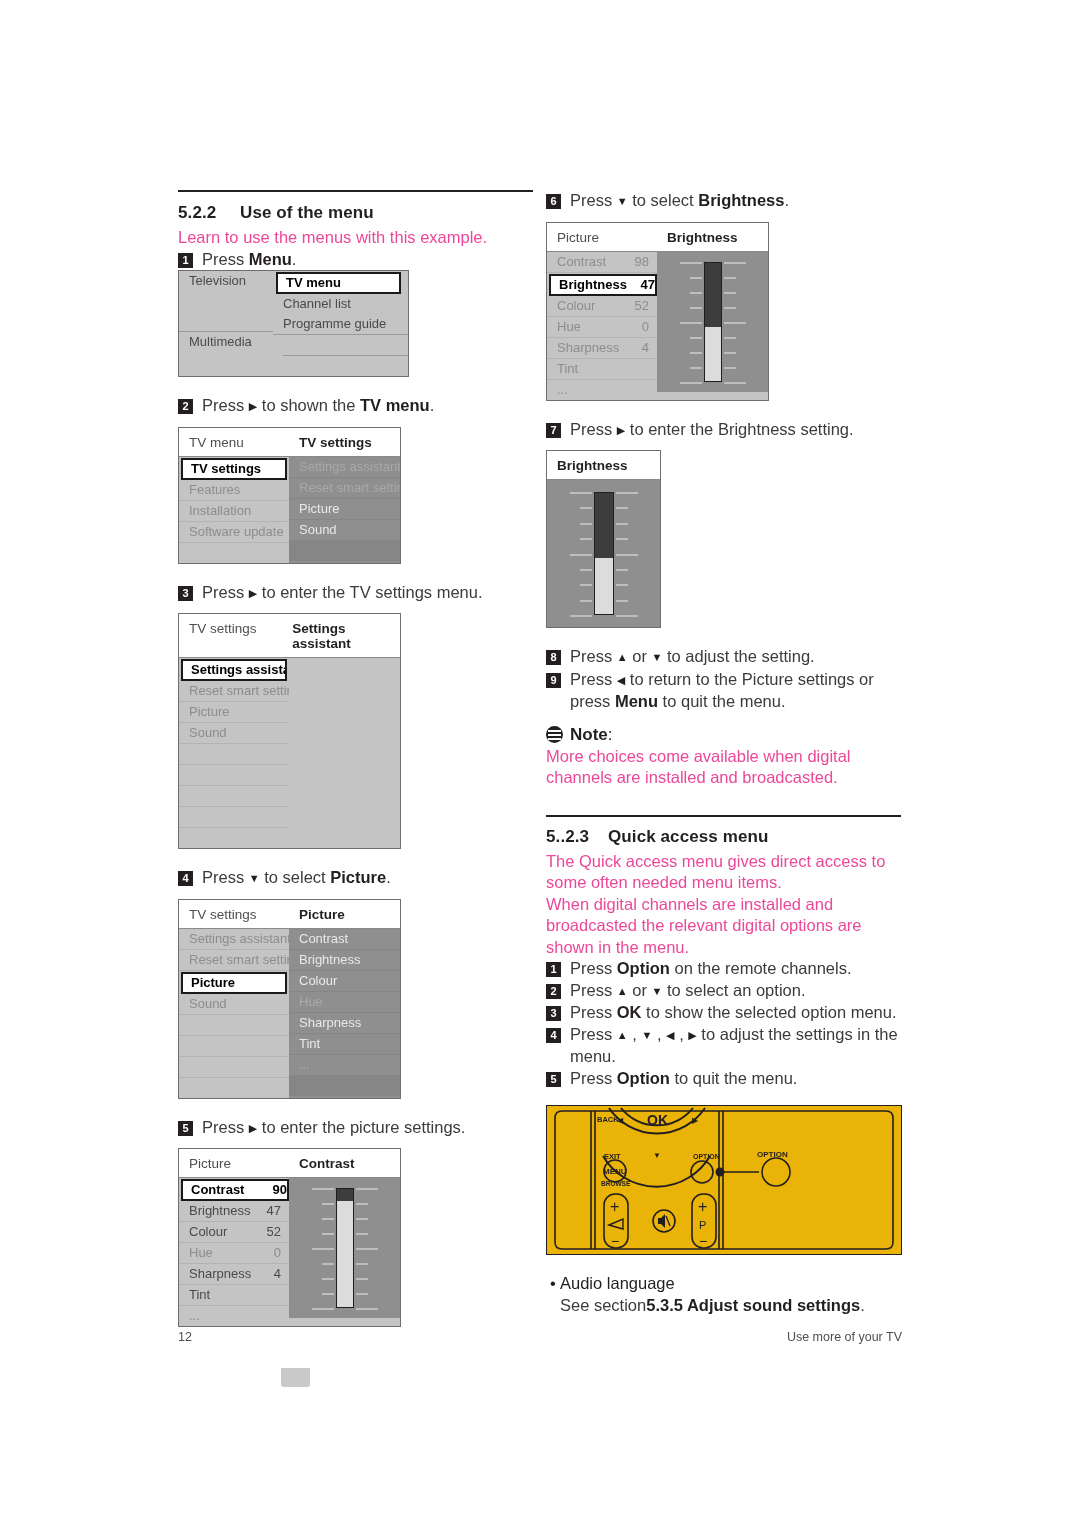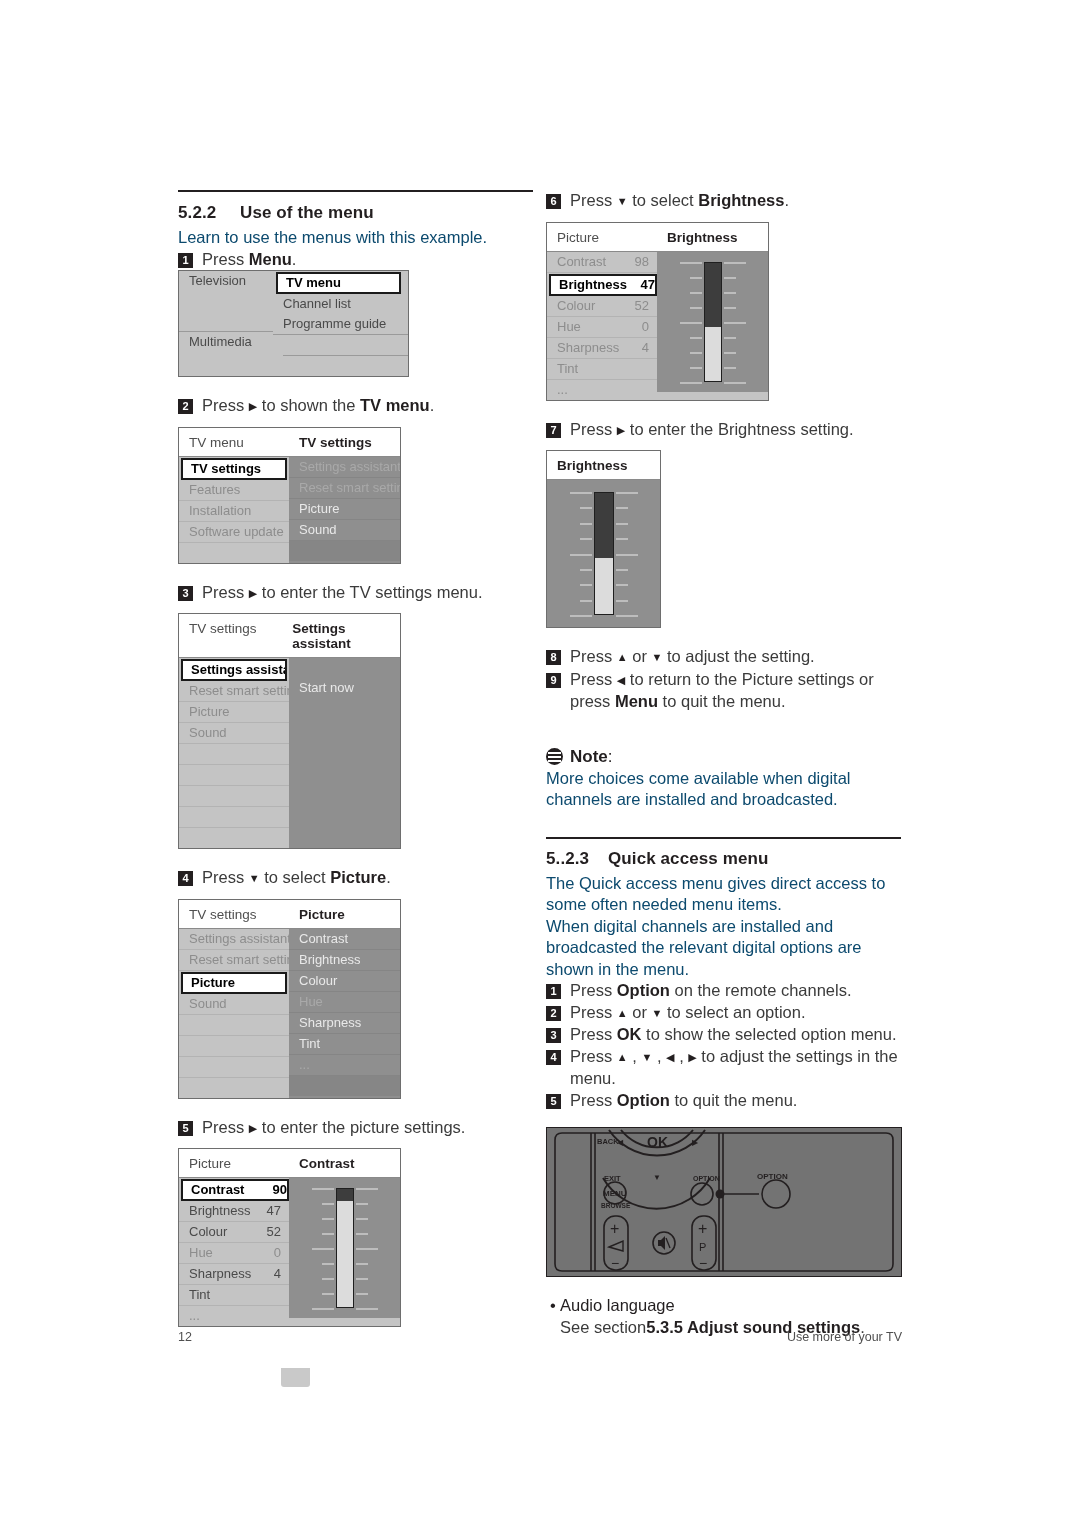--- a/index.html
+++ b/index.html
@@ -18,21 +18,21 @@
   .col-right{left:546px;}
 
   .rule{height:2px;background:#231f20;width:355px;margin:0 0 11px 0;}
 
   h2.sec{
     font-size:17px;font-weight:bold;margin:0 0 4px 0;letter-spacing:.1px;
   }
   h2.sec .num{display:inline-block;min-width:62px;}
 
   p.body{
-    font-size:16.5px;line-height:21.5px;margin:0;color:#0c4a6e;font-weight:300;
+    font-size:16.5px;line-height:21.5px;margin:0;color:#ec4899;font-weight:300;
   }
   .b{font-weight:bold;color:#231f20;}
 
   
   .step{display:flex;align-items:flex-start;font-size:16.5px;line-height:21.5px;color:#3b3b3b;margin:0;}
   .stepnum{
     flex:none;width:15px;height:15px;background:#231f20;color:#fff;
     font-size:11px;font-weight:bold;line-height:15px;text-align:center;
     margin-right:9px;margin-top:4px;
   }
@@ -80,21 +80,21 @@
 
   
   .sliderpane{position:relative;background:#8f8f8f;}
   .ticks{position:absolute;left:0;top:0;right:0;bottom:0;}
   .tick{position:absolute;height:2px;background:#bdbdbd;}
   .bar{position:absolute;border:1.5px solid #1f1f1f;box-sizing:border-box;overflow:hidden;}
   .bar .dark{background:#3d3d3d;width:100%;}
   .bar .light{background:#dcdcdc;width:100%;}
 
   
-  .remote-box{border:1px solid #231f20;background:#737373;position:relative;text-align:right;}
+  .remote-box{border:1px solid #231f20;background:#eab308;position:relative;text-align:right;}
 
   
   .footer{position:absolute;left:178px;top:1330px;width:724px;
           display:flex;justify-content:space-between;font-size:12.5px;color:#4f4f4f;}
   .tabmark{position:absolute;left:281px;top:1368px;width:29px;height:19px;
            background:#c9c9c9;border-radius:0 0 3px 3px;}
 </style>
 </head>
 <body>
 
@@ -176,31 +176,20 @@
       <div class="cols">
         <div class="cl" style="width:110px">
           <div class="row sel" style="width:94px;margin:1px 0 0 2px">Settings assistant</div>
           <div class="row dim">Reset smart settings</div>
           <div class="row dim">Picture</div>
           <div class="row dim">Sound</div>
           <div class="row empty">&nbsp;</div>
           <div class="row empty">&nbsp;</div>
           <div class="row empty">&nbsp;</div>
           <div class="row empty">&nbsp;</div>
-          <div class="row empty" style="border-bottom:none">&nbsp;</div>
-        </div>
-        <div class="cr" style="width:111px">
-          <div class="row empty" style="border-bottom:none">&nbsp;</div>
-          <div class="row" style="border-bottom:none">Start now</div>
-          <div class="row empty" style="border-bottom:none">&nbsp;</div>
-          <div class="row empty" style="border-bottom:none">&nbsp;</div>
-          <div class="row empty" style="border-bottom:none">&nbsp;</div>
-          <div class="row empty" style="border-bottom:none">&nbsp;</div>
-          <div class="row empty" style="border-bottom:none">&nbsp;</div>
-          <div class="row empty" style="border-bottom:none">&nbsp;</div>
           <div class="row empty" style="border-bottom:none">&nbsp;</div>
         </div>
       </div>
     </div>
 
     <div class="step" style="margin-top:18px">
       <div class="stepnum">4</div>
       <div class="steptxt"><span>Press </span><span class="arrow">▼</span><span> to select </span><span class="b">Picture</span><span>.</span></div>
     </div>
 
@@ -417,21 +406,21 @@
     <div class="step" style="margin-top:18px">
       <div class="stepnum">8</div>
       <div class="steptxt"><span>Press </span><span class="arrow">▲</span><span> or </span><span class="arrow">▼</span><span> to adjust the setting.</span></div>
     </div>
 
     <div class="step">
       <div class="stepnum">9</div>
       <div class="steptxt"><span>Press </span><span class="arrow">◀</span><span> to return to the Picture settings or press </span><span class="b">Menu</span><span> to quit the menu.</span></div>
     </div>
 
-    <div style="margin-top:34px">
+    <div style="margin-top:12px">
       <div class="noteline">
         <span class="note-icon">
             <i></i>
             <i></i>
             <i></i>
           </span>
         <span class="note-title">Note</span>
           <span class="note-title" style="font-weight:normal">:</span>
       </div>
       <p class="body">More choices come available when digital channels are installed and broadcasted.</p>

